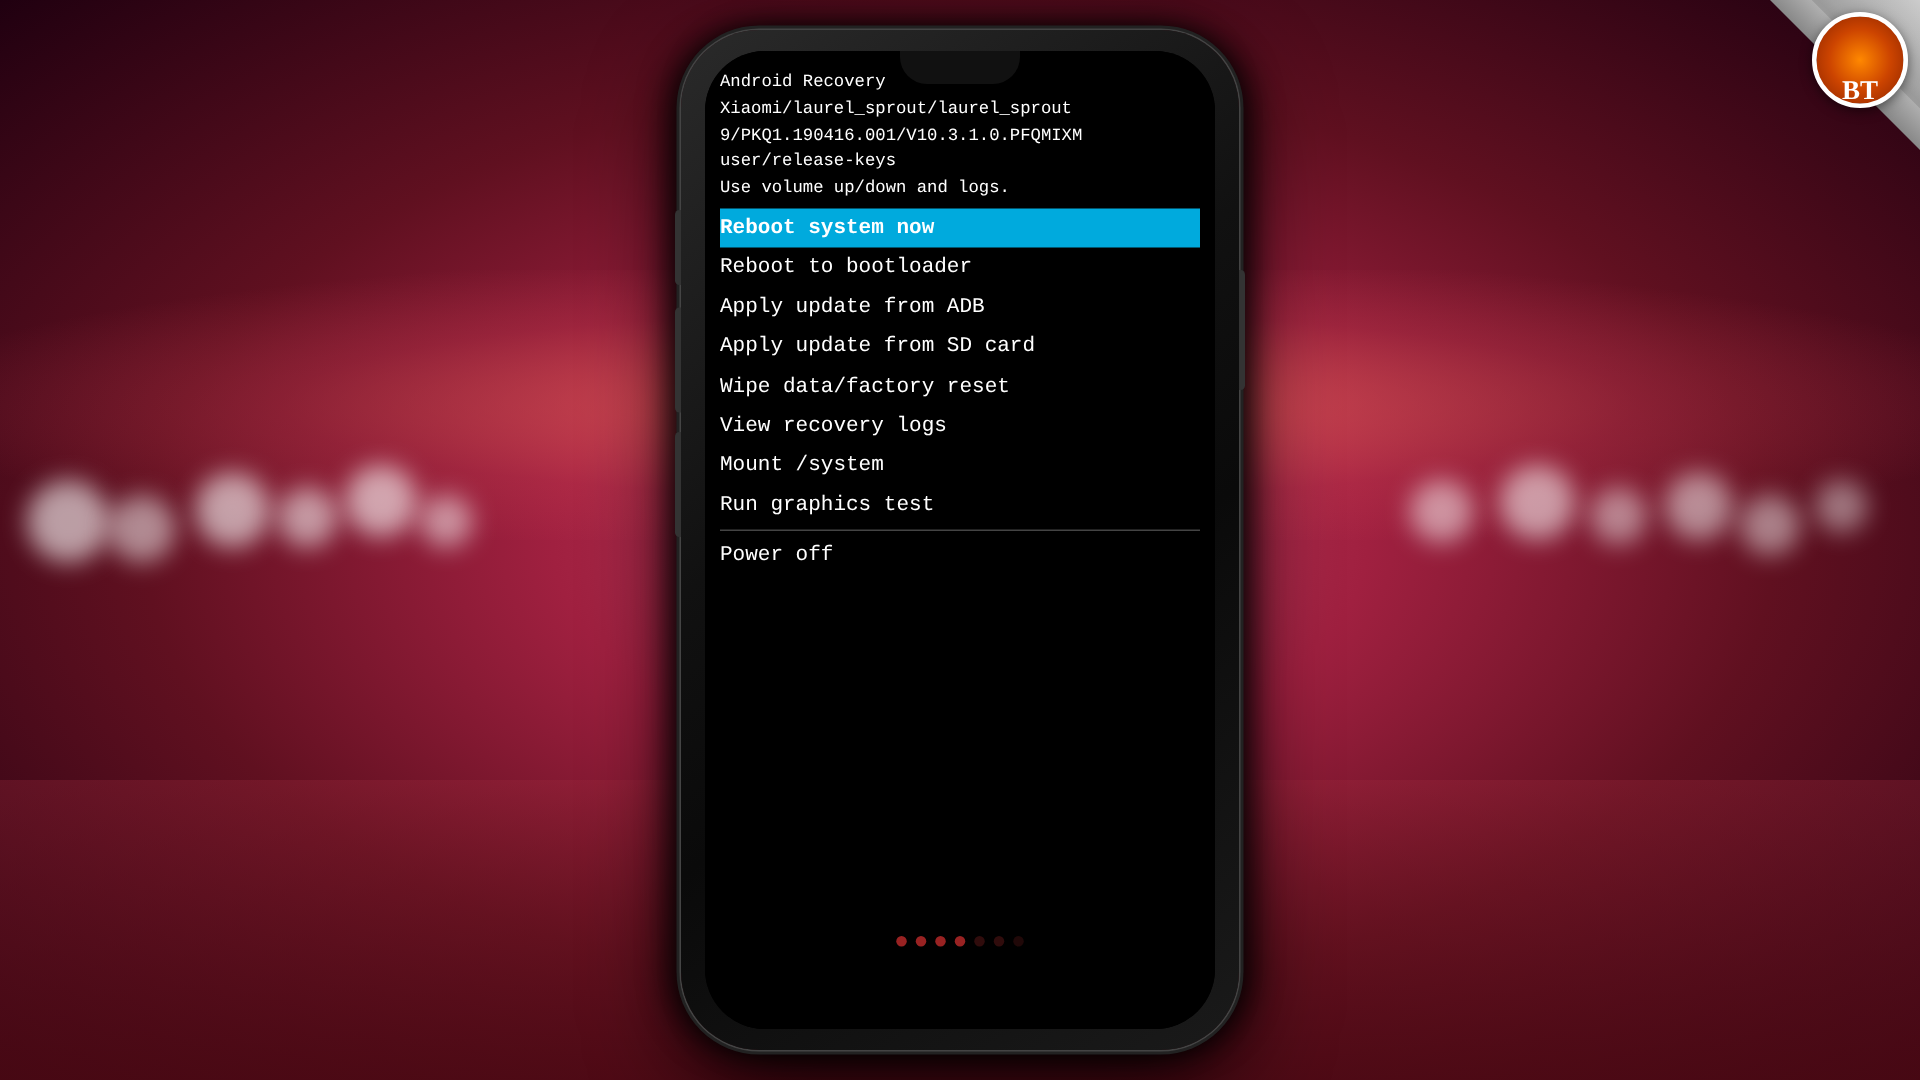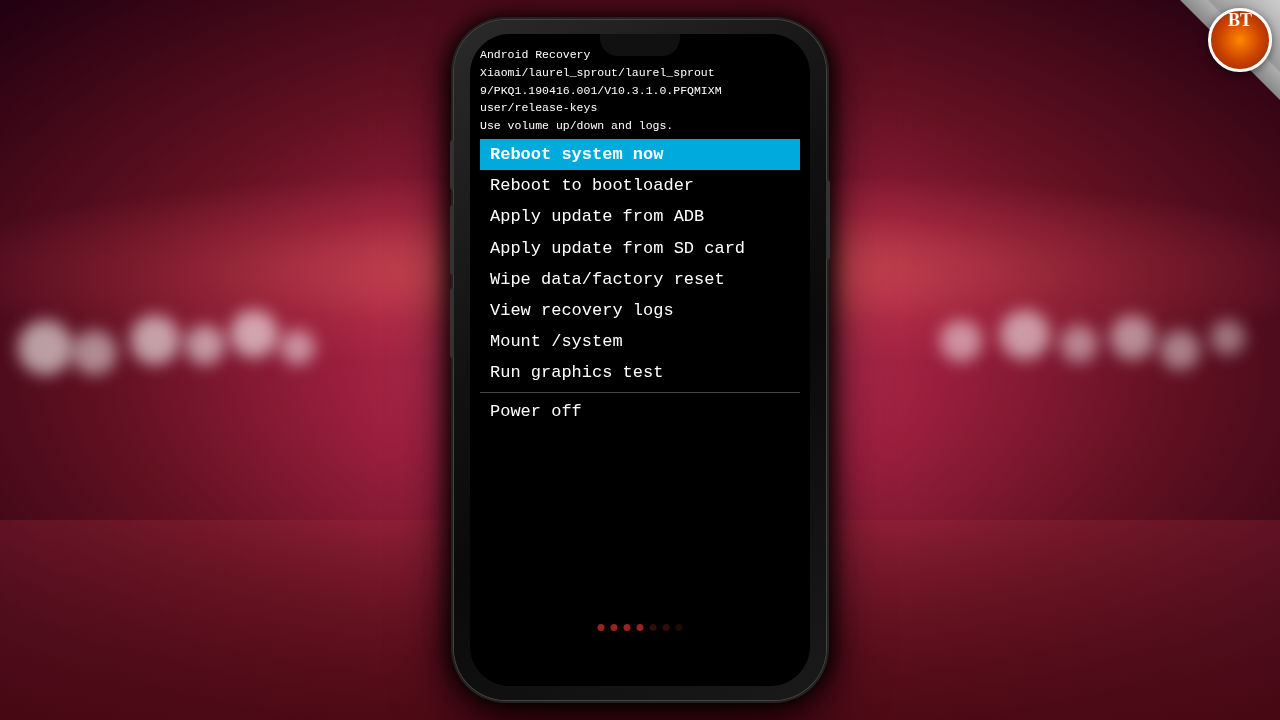--- a/index.html
+++ b/index.html
@@ -156,24 +156,24 @@
       color: #ffffff;
       margin-bottom: 2px;
     }
 
     .menu-container {
       margin-top: 4px;
     }
 
     .menu-item {
       display: block;
-      padding: 2px 10px;
+      padding: 2px 0;
       color: #ffffff;
       font-family: 'Courier New', Courier, monospace;
-      font-size: 17px;
+      font-size: 14px;
       line-height: 1.6;
     }
 
     .menu-item.selected {
       background-color: #00aadd;
       color: #ffffff;
       font-weight: bold;
     }
 
     .divider {
@@ -206,21 +206,21 @@
       position: absolute;
       top: 8px;
       right: 8px;
       width: 64px;
       height: 64px;
       z-index: 50;
       border-radius: 50%;
       background: radial-gradient(circle, #ff8800 0%, #cc4400 50%, #882200 100%);
       border: 3px solid #fff;
       display: flex;
-      align-items: flex-start;
+      align-items: flex-end;
       justify-content: center;
       overflow: hidden;
       box-shadow: 0 2px 8px rgba(0,0,0,0.5);
     }
 
     .watermark-text {
       color: #fff;
       font-size: 18px;
       font-weight: bold;
       font-family: serif;

